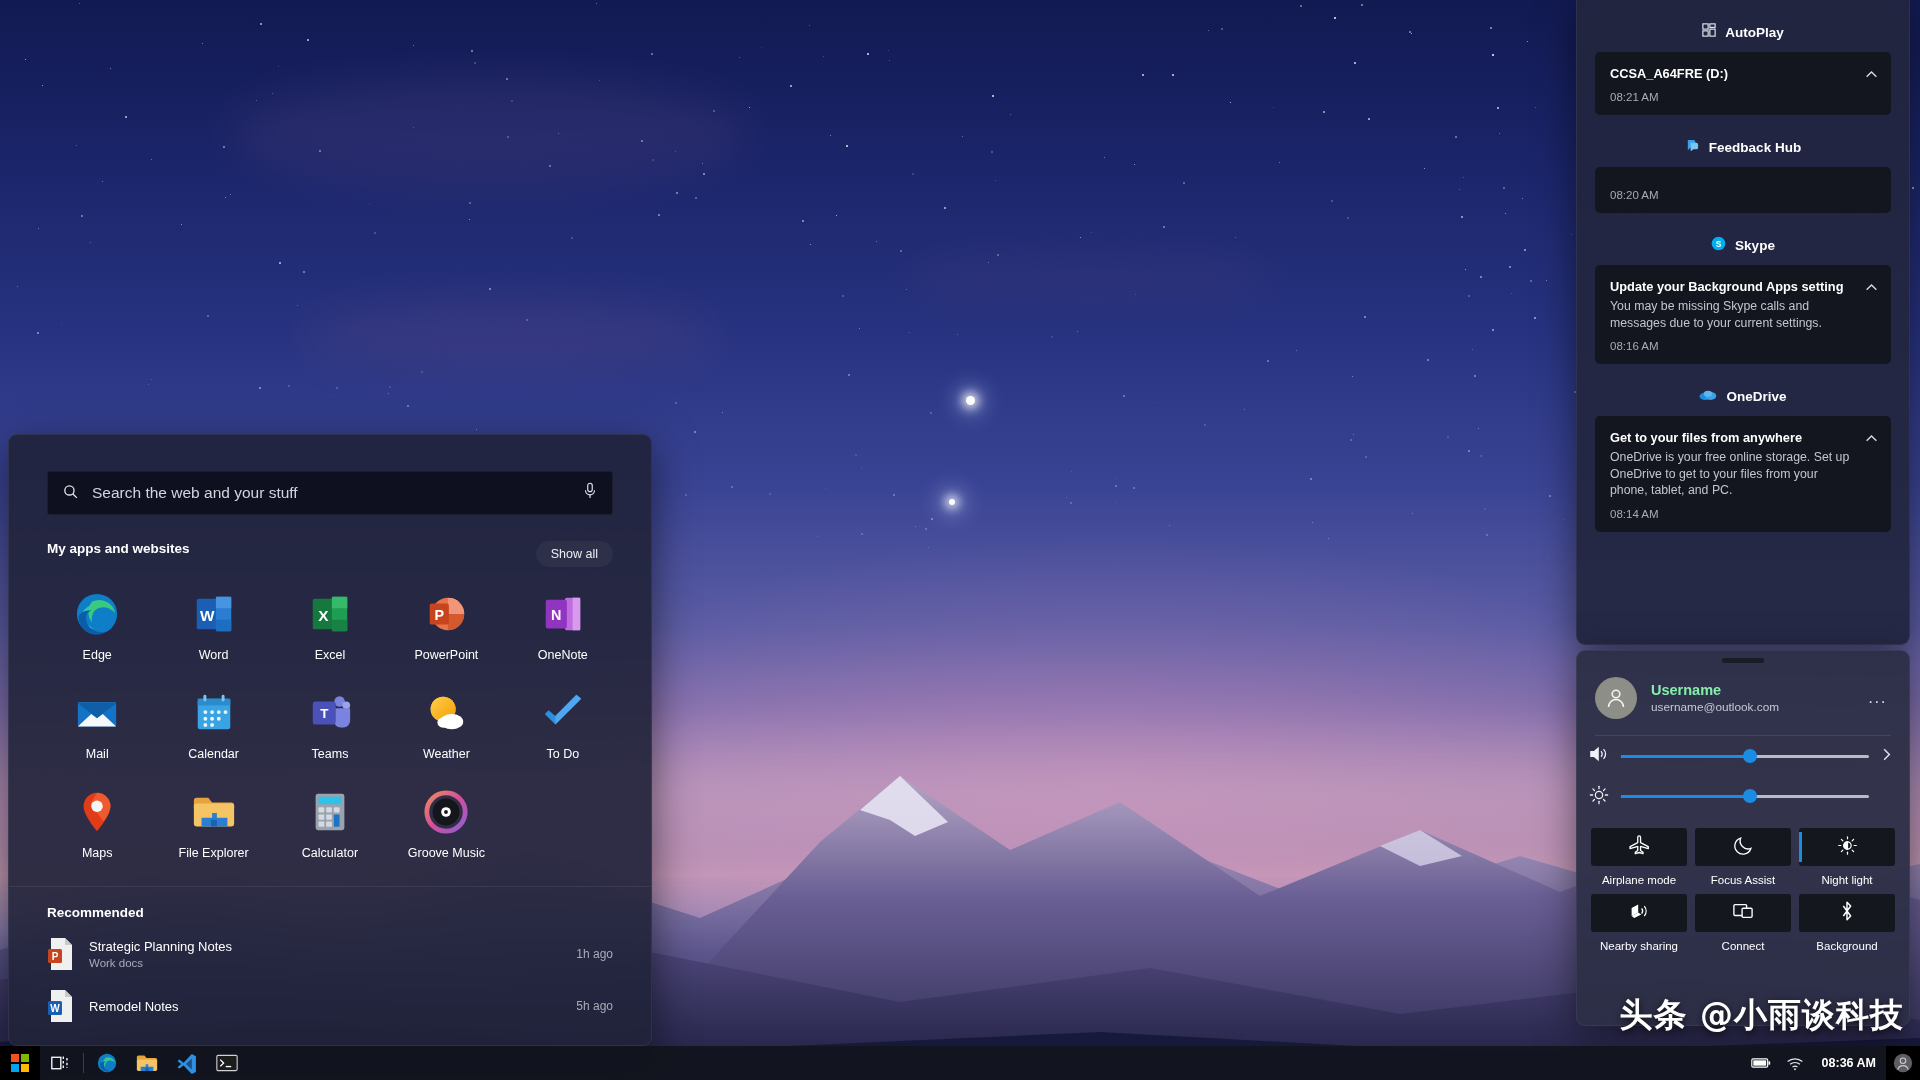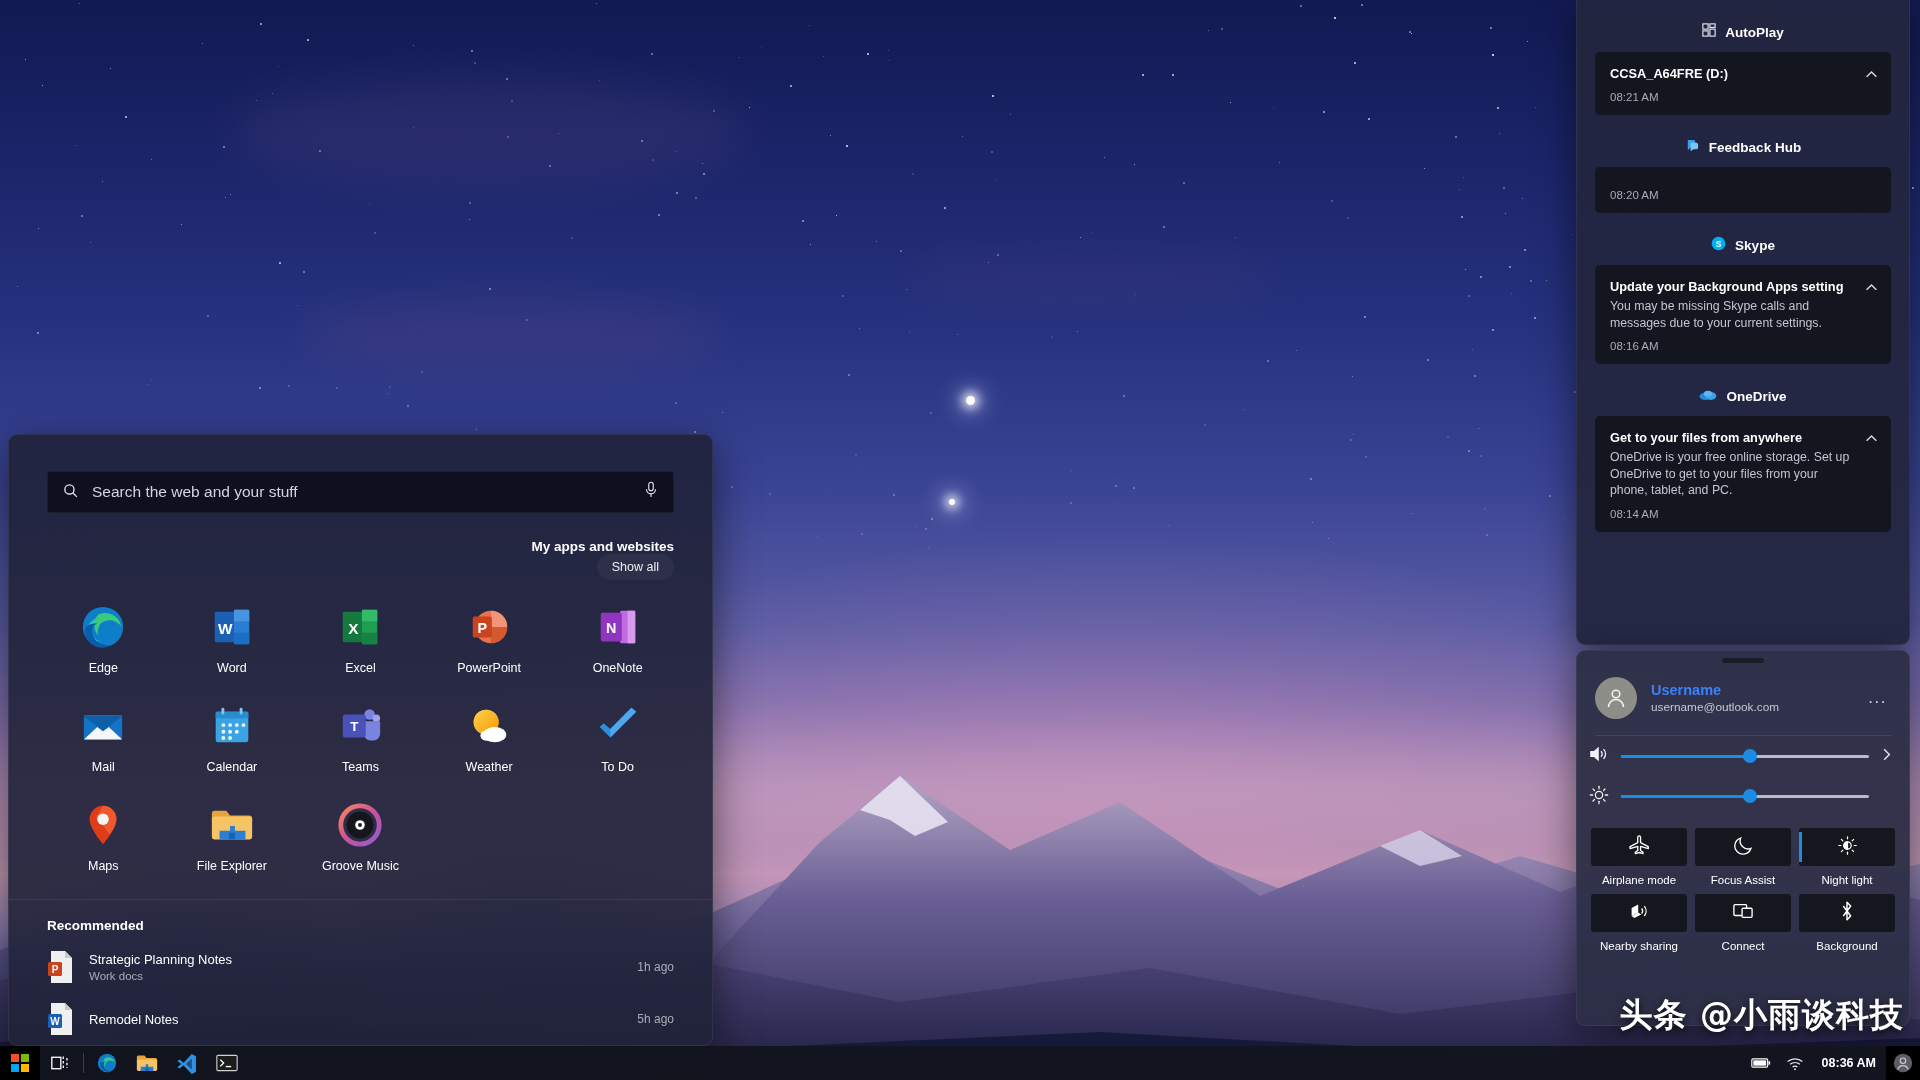--- a/index.html
+++ b/index.html
@@ -43,40 +43,40 @@
   
   .mountains { position: absolute; left: 0; right: 0; bottom: 0; height: 430px; }
   .haze {
     position: absolute; left:0; right:0; bottom: 220px; height: 150px;
     background: linear-gradient(to bottom, rgba(198,160,190,0) 0%, rgba(205,170,195,0.42) 55%, rgba(150,130,175,0.18) 100%);
     filter: blur(14px);
   }
 
   
   #start-menu {
-    position: absolute; left: 8px; top: 434px; width: 705px; height: 612px;
+    position: absolute; left: 8px; top: 434px; width: 644px; height: 612px;
     background: rgba(32,34,56,0.90);
     backdrop-filter: blur(34px);
     border-radius: 9px;
     border: 1px solid rgba(255,255,255,0.07);
     box-shadow: 0 14px 44px rgba(0,0,0,0.55);
     overflow: hidden;
     display: flex; flex-direction: column;
   }
   #search-box {
     margin: 36px 38px 0 38px; height: 44px;
     background: rgba(12,14,26,0.88);
     border: 1px solid rgba(255,255,255,0.06);
     border-radius: 3px;
     display: flex; align-items: center; gap: 13px; padding: 0 14px;
   }
   #search-box .ph { color: #d2d4de; font-size: 15.5px; flex: 1; }
   .sec-head {
     margin: 26px 38px 0 38px;
-    display: flex; align-items: flex-end; justify-content: space-between; flex-direction: column;
+    display: flex; align-items: flex-start; justify-content: space-between;
   }
   .sec-title { color: #fff; font-size: 13.5px; font-weight: bold; }
   #show-all {
     background: #2d3048; color: #eceef5; font-size: 12.5px;
     border: none; border-radius: 13px; padding: 6px 15px; cursor: pointer;
     font-family: "Liberation Sans", sans-serif;
   }
   #app-grid {
     margin: 12px 30px 0 30px;
     display: grid; grid-template-columns: repeat(5, 1fr);
@@ -142,21 +142,21 @@
   #qs-grip {
     width: 42px; height: 5px; background: #1a1c28; border-radius: 3px;
     margin: 7px auto 0 auto; cursor: grab;
   }
   #qs-user { display: flex; align-items: center; gap: 14px; padding: 14px 18px 16px 18px; }
   #qs-avatar {
     width: 42px; height: 42px; border-radius: 50%; background: #8e8e88;
     display: flex; align-items: center; justify-content: center; flex: none;
   }
   #qs-user-txt { flex: 1; min-width: 0; }
-  .qs-uname { color: #3b82f6; font-size: 14.5px; font-weight: bold; }
+  .qs-uname { color: #86efac; font-size: 14.5px; font-weight: bold; }
   .qs-umail { color: #c6c9d4; font-size: 11.8px; margin-top: 2px; }
   #qs-more { color: #d9dbe3; font-size: 17px; letter-spacing: 1.5px; cursor: pointer; padding: 0 4px;}
   .qs-sep { height: 1px; background: rgba(255,255,255,0.09); margin: 0 18px; }
   .slider-row { display: flex; align-items: center; gap: 10px; padding: 0 12px; height: 40px; }
   .slider-ico { width: 22px; height: 22px; flex: none; }
   .track { flex: 1; height: 3px; background: #b9bcc6; border-radius: 2px; position: relative; cursor: pointer; }
   .track .fill { position: absolute; left: 0; top: 0; bottom: 0; background: #1b8ce3; border-radius: 2px; }
   .track .knob {
     position: absolute; top: 50%; width: 14px; height: 14px; border-radius: 50%;
     background: #1b8ce3; transform: translate(-50%, -50%);
@@ -657,20 +657,37 @@
         <div class="app-ico"><svg viewBox="0 0 48 48" width="46" height="46">
             <path d="M3 12 a3 3 0 0 1 3-3 h12 l4 5 h20 a3 3 0 0 1 3 3 v3 H3z" fill="#e8a33d"></path>
             <rect x="3" y="15" width="42" height="24" rx="2.5" fill="#f5c464"></rect>
             <path d="M11 39 v-9 h11 v-5 h5 v5 h11 v9z" fill="#2a7fd4"></path>
             <rect x="21" y="32" width="6" height="7" fill="#1a63b0"></rect>
           </svg></div>
         <div class="app-label">File Explorer</div>
       </div>
       <div class="app-tile">
         <div class="app-ico"><svg viewBox="0 0 48 48" width="46" height="46">
+            <rect x="9" y="5" width="30" height="38" rx="2.5" fill="#9aa3ad"></rect>
+            <rect x="12" y="8" width="24" height="8" rx="1" fill="#2ec2e8"></rect>
+            <g fill="#d4dae0">
+              <rect x="12" y="19" width="6" height="5.5" rx="1"></rect>
+              <rect x="20" y="19" width="6" height="5.5" rx="1"></rect>
+              <rect x="28" y="19" width="6" height="5.5" rx="1"></rect>
+              <rect x="12" y="26.5" width="6" height="5.5" rx="1"></rect>
+              <rect x="20" y="26.5" width="6" height="5.5" rx="1"></rect>
+              <rect x="12" y="34" width="6" height="5.5" rx="1"></rect>
+              <rect x="20" y="34" width="6" height="5.5" rx="1"></rect>
+            </g>
+            <rect x="28" y="26.5" width="6" height="13" rx="1" fill="#1b74c4"></rect>
+          </svg></div>
+        <div class="app-label">Calculator</div>
+      </div>
+      <div class="app-tile">
+        <div class="app-ico"><svg viewBox="0 0 48 48" width="46" height="46">
             <circle cx="24" cy="24" r="20" fill="none" stroke="url(#gg)" stroke-width="5"></circle>
             <defs>
               <linearGradient id="gg" x1="0" y1="0" x2="1" y2="1">
                 <stop offset="0%" stop-color="#f08a5d"></stop>
                 <stop offset="50%" stop-color="#d14f9a"></stop>
                 <stop offset="100%" stop-color="#8e5fd4"></stop>
               </linearGradient>
             </defs>
             <circle cx="24" cy="24" r="14" fill="#15161c"></circle>
             <circle cx="24" cy="24" r="5" fill="#fff"></circle>

